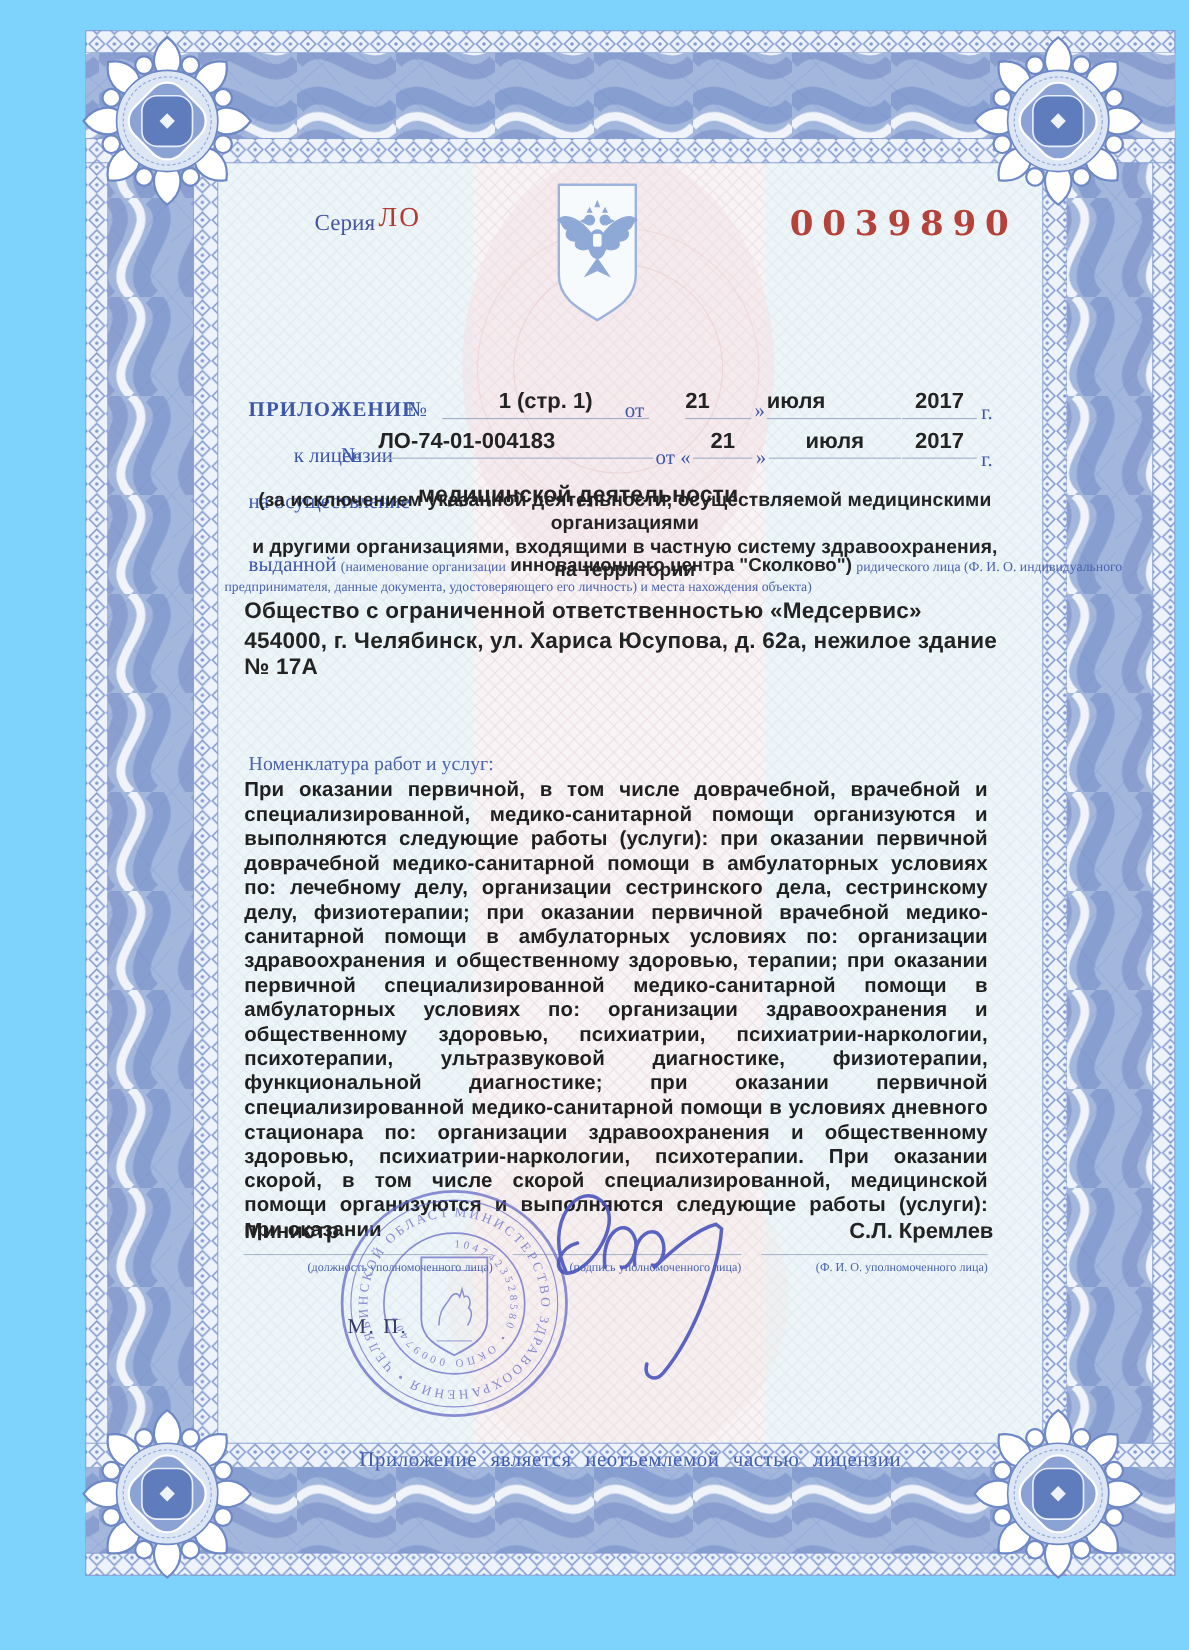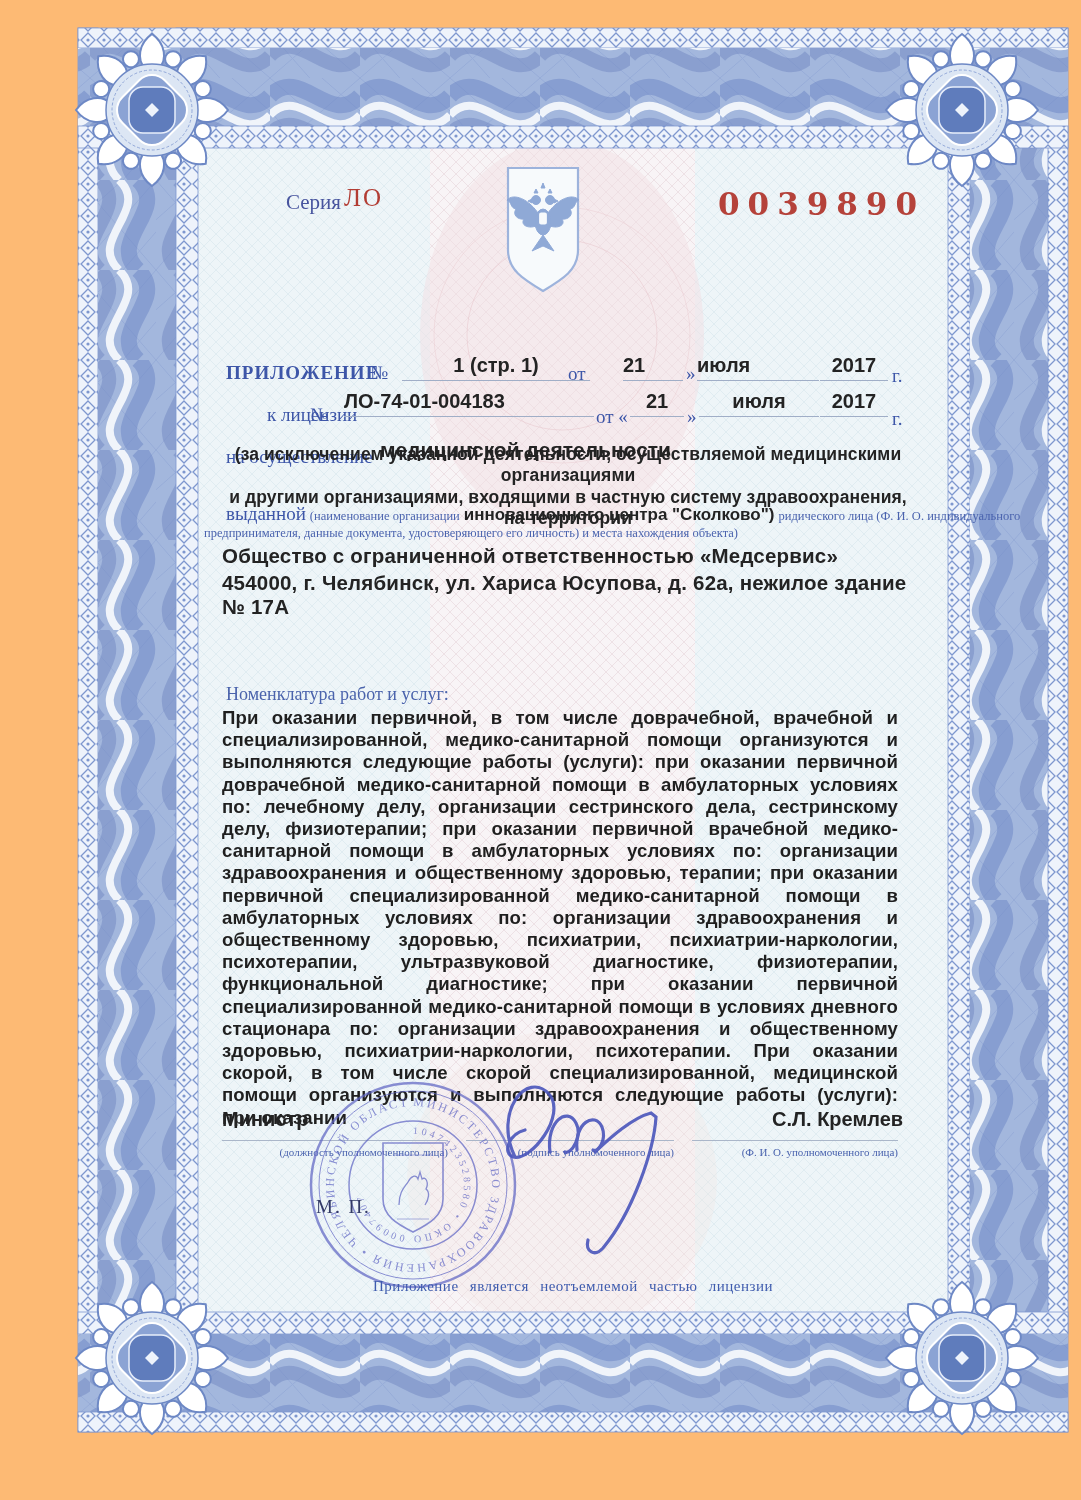--- a/index.html
+++ b/index.html
@@ -1,36 +1,36 @@
 <!DOCTYPE html>
 <html><head>
 <meta charset="utf-8">
 <style>
   html,body{margin:0;padding:0;background:#ffffff;}
-  .page{position:relative;width:1081px;height:1500px;background:#fdba74;overflow:hidden;
+  .page{position:relative;width:1081px;height:1500px;background:#7dd3fc;overflow:hidden;
         font-family:"Liberation Serif",serif;}
   .abs{position:absolute;}
   .serif{font-family:"Liberation Serif",serif;}
   .sansb{font-family:"Liberation Sans",sans-serif;font-weight:700;color:#232323;}
   .red{color:#b23c33;}
   .blank{display:inline-block;border-bottom:1.4px solid #a0aec7;text-align:center;padding-bottom:3px;}
   .series-label{font-size:21px;color:#47549e;}
   .series-value{font-size:25px;font-weight:400;letter-spacing:2px;}
   .serial{font-family:"DejaVu Serif",serif;font-size:31px;font-weight:700;letter-spacing:8px;color:#b5423a;}
   .ministry{font-size:30px;color:#3c59a9;text-align:center;line-height:35px;}
   .formlabel{font-size:19px;color:#3d56a8;}
   .formlabel.caps{letter-spacing:1px;font-weight:600;}
   .val{font-size:20px;}
   .boldcenter{font-size:17.5px;text-align:center;letter-spacing:0.1px;}
   .smallnote{font-size:12.5px;color:#4a63ae;}
   .orgline{font-size:20.5px;letter-spacing:0.2px;}
   .bodytext{font-size:18.6px;line-height:22.2px;text-align:justify;letter-spacing:0.1px;color:#1f1f1f;}
   .siglabel{font-size:11px;color:#4a63ae;text-align:right;}
   .rule{border-top:1.2px solid #aab6c9;height:0;}
-  .footer-note{font-size:15px;color:#3f5cae;text-align:center;word-spacing:7px;letter-spacing:0.5px;}
+  .footer-note{font-size:19px;color:#3f5cae;text-align:center;word-spacing:7px;letter-spacing:0.5px;margin-top:39px;}
   .mp{font-size:19px;color:#333a66;letter-spacing:2px;}
   .minister{font-size:20px;}
 </style>
 </head>
 <body>
 
 <div class="page">
 
   <svg class="abs" style="left:0;top:0;" width="1081" height="1500" viewBox="0 0 1081 1500" aria-hidden="true">
     <defs>

